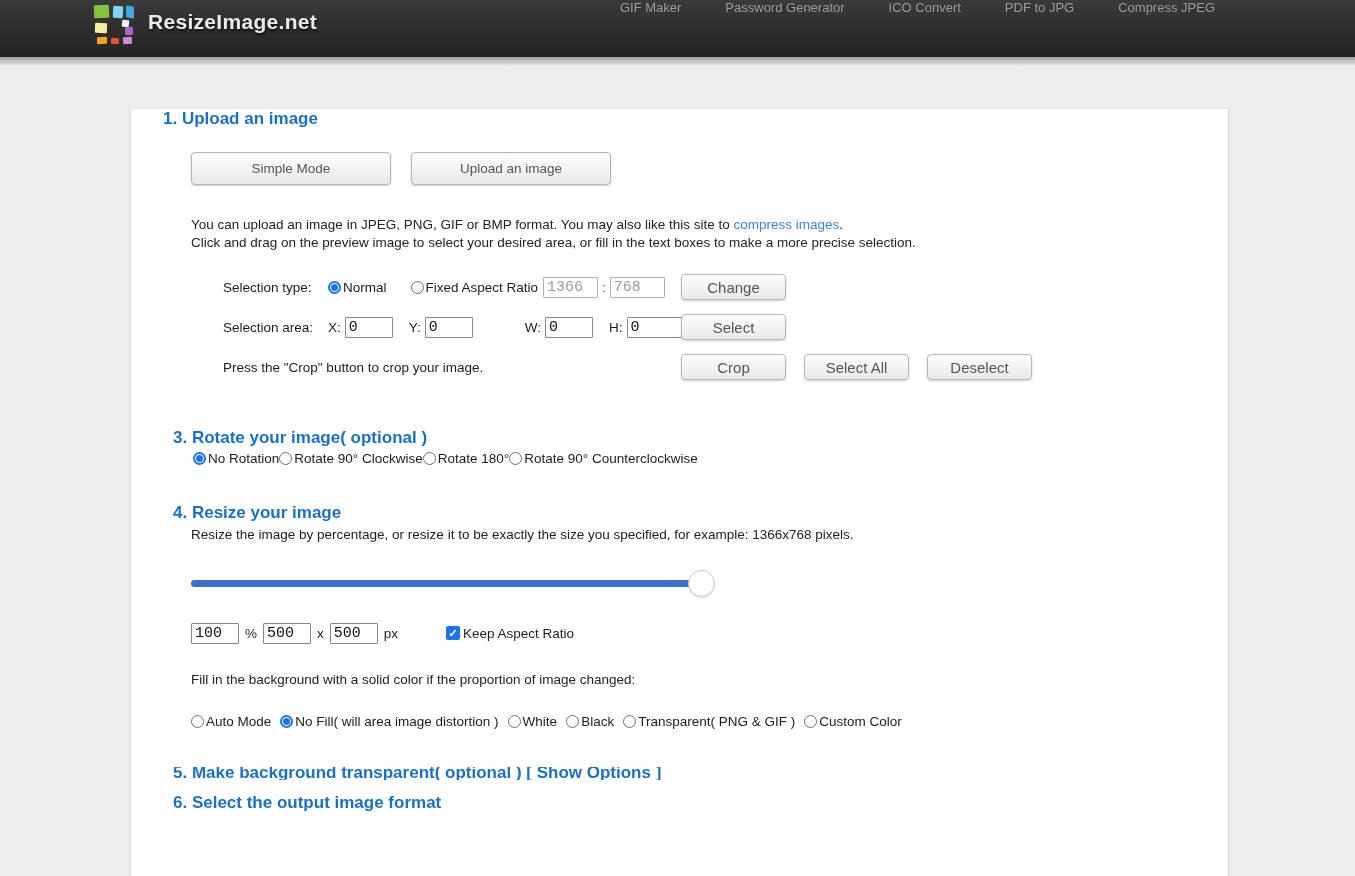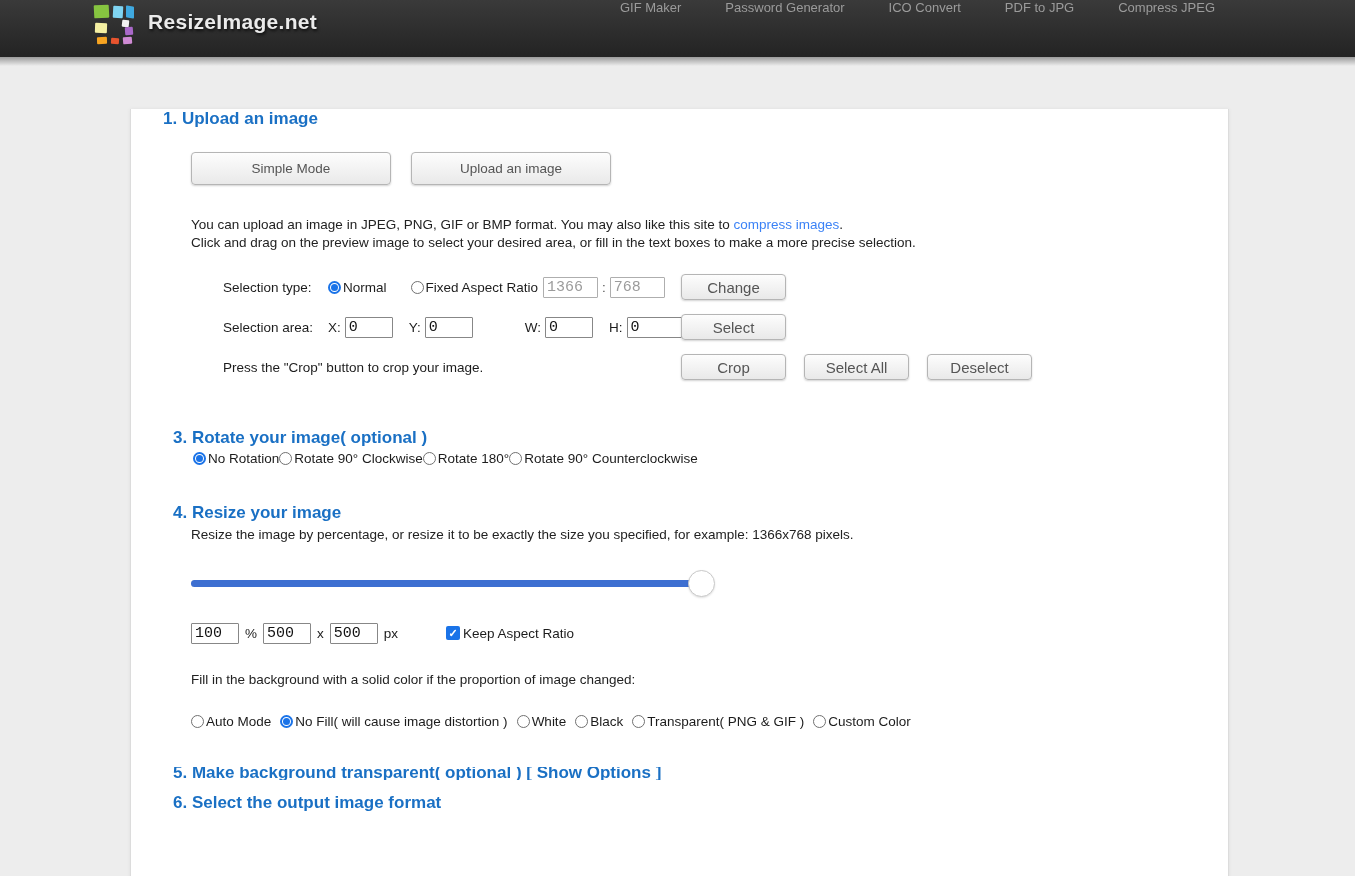--- a/index.html
+++ b/index.html
@@ -283,21 +283,21 @@
 
   <div class="fill-text">Fill in the background with a solid color if the proportion of image changed:</div>
 
   <div class="fill-row">
     <span class="opt">
         <span class="radio"></span>
         <span>Auto Mode</span>
       </span>
     <span class="opt">
         <span class="radio sel"></span>
-        <span>No Fill( will cause image distortion )</span>
+        <span>No Fill( will area image distortion )</span>
       </span>
     <span class="opt">
         <span class="radio"></span>
         <span>White</span>
       </span>
     <span class="opt">
         <span class="radio"></span>
         <span>Black</span>
       </span>
     <span class="opt">

